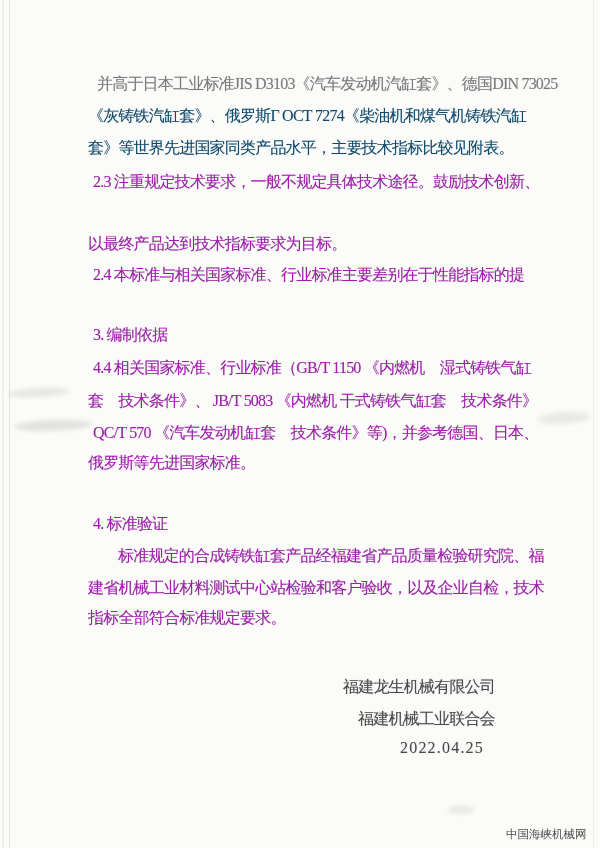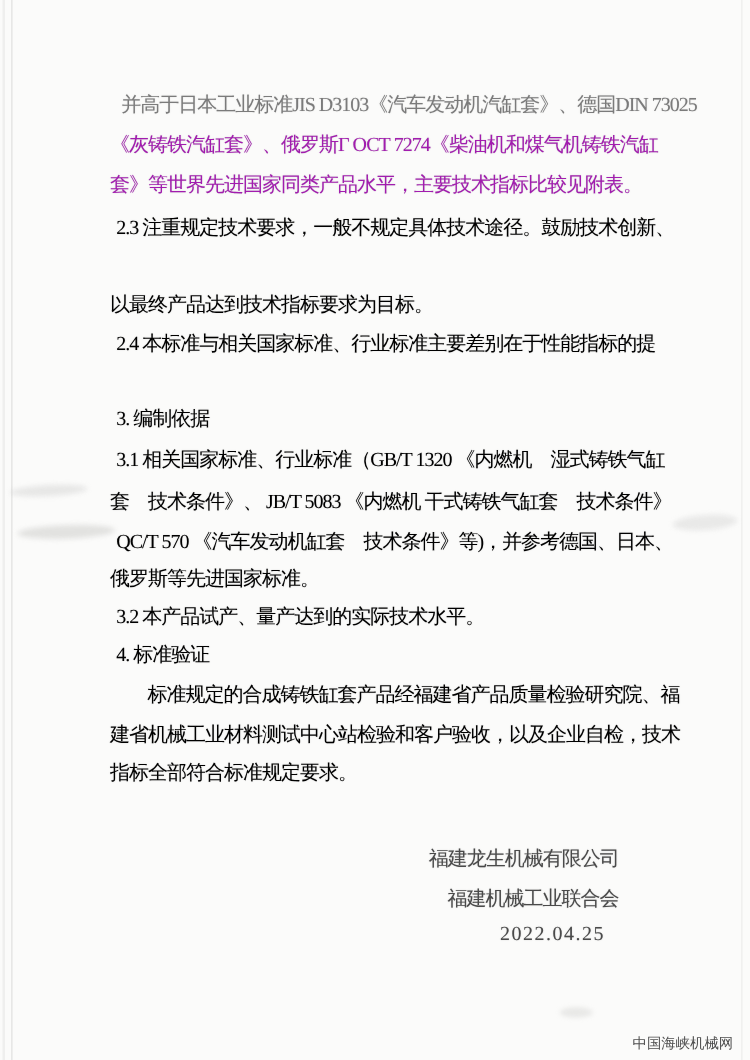--- a/index.html
+++ b/index.html
@@ -40,25 +40,25 @@
   .smudge.s1 { left: 8px;  top: 388px; width: 62px; height: 9px;  background: rgba(160,160,158,0.22); transform: rotate(-3deg); }
   .smudge.s2 { left: 14px; top: 420px; width: 78px; height: 11px; background: rgba(150,150,148,0.25); transform: rotate(-2deg); }
   .smudge.s3 { left: 538px; top: 412px; width: 52px; height: 12px; background: rgba(170,170,168,0.22); transform: rotate(-4deg); }
   .smudge.s4 { left: 448px; top: 806px; width: 26px; height: 8px;  background: rgba(175,175,173,0.25); }
   
   .line {
     position: absolute;
     white-space: nowrap;
     font-size: 16px;
     letter-spacing: -0.8px;
-    color: #000000;
+    color: #a21caf;
     text-shadow: 0 0 1px rgba(90,90,90,0.35);
   }
   .line.faint-1 { color: #7b7b7b; text-shadow: 0 0 1px rgba(140,140,140,0.4); }
-  .line.faint-2 { color: #a21caf; text-shadow: 0 0 1px rgba(120,120,120,0.4); }
+  .line.faint-2 { color: #0c4a6e; text-shadow: 0 0 1px rgba(120,120,120,0.4); }
   .line.sig { color: #4a4a4a; }
   .line.date { letter-spacing: 1.2px; text-align: right; }
   .watermark {
     position: absolute;
     left: 506px;
     top: 827px;
     font-size: 11.5px;
     letter-spacing: 0;
     color: #4e4e4e;
     white-space: nowrap;
@@ -78,25 +78,24 @@
   <div class="smudge s3"></div>
   <div class="smudge s4"></div>
 
   <div class="line faint-1" style="left:97px;top:74px">并高于日本工业标准JIS D3103《汽车发动机汽缸套》、德国DIN 73025</div>
   <div class="line faint-2" style="left:88px;top:106px">《灰铸铁汽缸套》、俄罗斯Г ОСТ 7274《柴油机和煤气机铸铁汽缸</div>
   <div class="line faint-2" style="left:88px;top:138px">套》等世界先进国家同类产品水平，主要技术指标比较见附表。</div>
   <div class="line" style="left:93px;top:172px">2.3 注重规定技术要求，一般不规定具体技术途径。鼓励技术创新、</div>
   <div class="line" style="left:88px;top:234px">以最终产品达到技术指标要求为目标。</div>
   <div class="line" style="left:93px;top:265px">2.4 本标准与相关国家标准、行业标准主要差别在于性能指标的提</div>
   <div class="line" style="left:93px;top:325px">3. 编制依据</div>
-  <div class="line" style="left:93px;top:358px">3.1 相关国家标准、行业标准（GB/T 1320 《内燃机　湿式铸铁气缸</div>
+  <div class="line" style="left:93px;top:358px">4.4 相关国家标准、行业标准（GB/T 1150 《内燃机　湿式铸铁气缸</div>
   <div class="line" style="left:88px;top:391px">套　技术条件》、 JB/T 5083 《内燃机 干式铸铁气缸套　技术条件》</div>
   <div class="line" style="left:93px;top:423px">QC/T 570 《汽车发动机缸套　技术条件》等)，并参考德国、日本、</div>
   <div class="line" style="left:88px;top:453px">俄罗斯等先进国家标准。</div>
-  <div class="line" style="left:93px;top:483px">3.2 本产品试产、量产达到的实际技术水平。</div>
   <div class="line" style="left:93px;top:514px">4.  标准验证</div>
   <div class="line" style="left:118px;top:546px">标准规定的合成铸铁缸套产品经福建省产品质量检验研究院、福</div>
   <div class="line" style="left:88px;top:578px">建省机械工业材料测试中心站检验和客户验收，以及企业自检，技术</div>
   <div class="line" style="left:88px;top:608px">指标全部符合标准规定要求。</div>
 
   <div class="line sig" style="left:343px;top:677px">福建龙生机械有限公司</div>
   <div class="line sig" style="left:358px;top:709px">福建机械工业联合会</div>
   <div class="line sig date" style="left:400px;top:739px">2022.04.25</div>
 
   <div class="watermark">中国海峡机械网</div>

